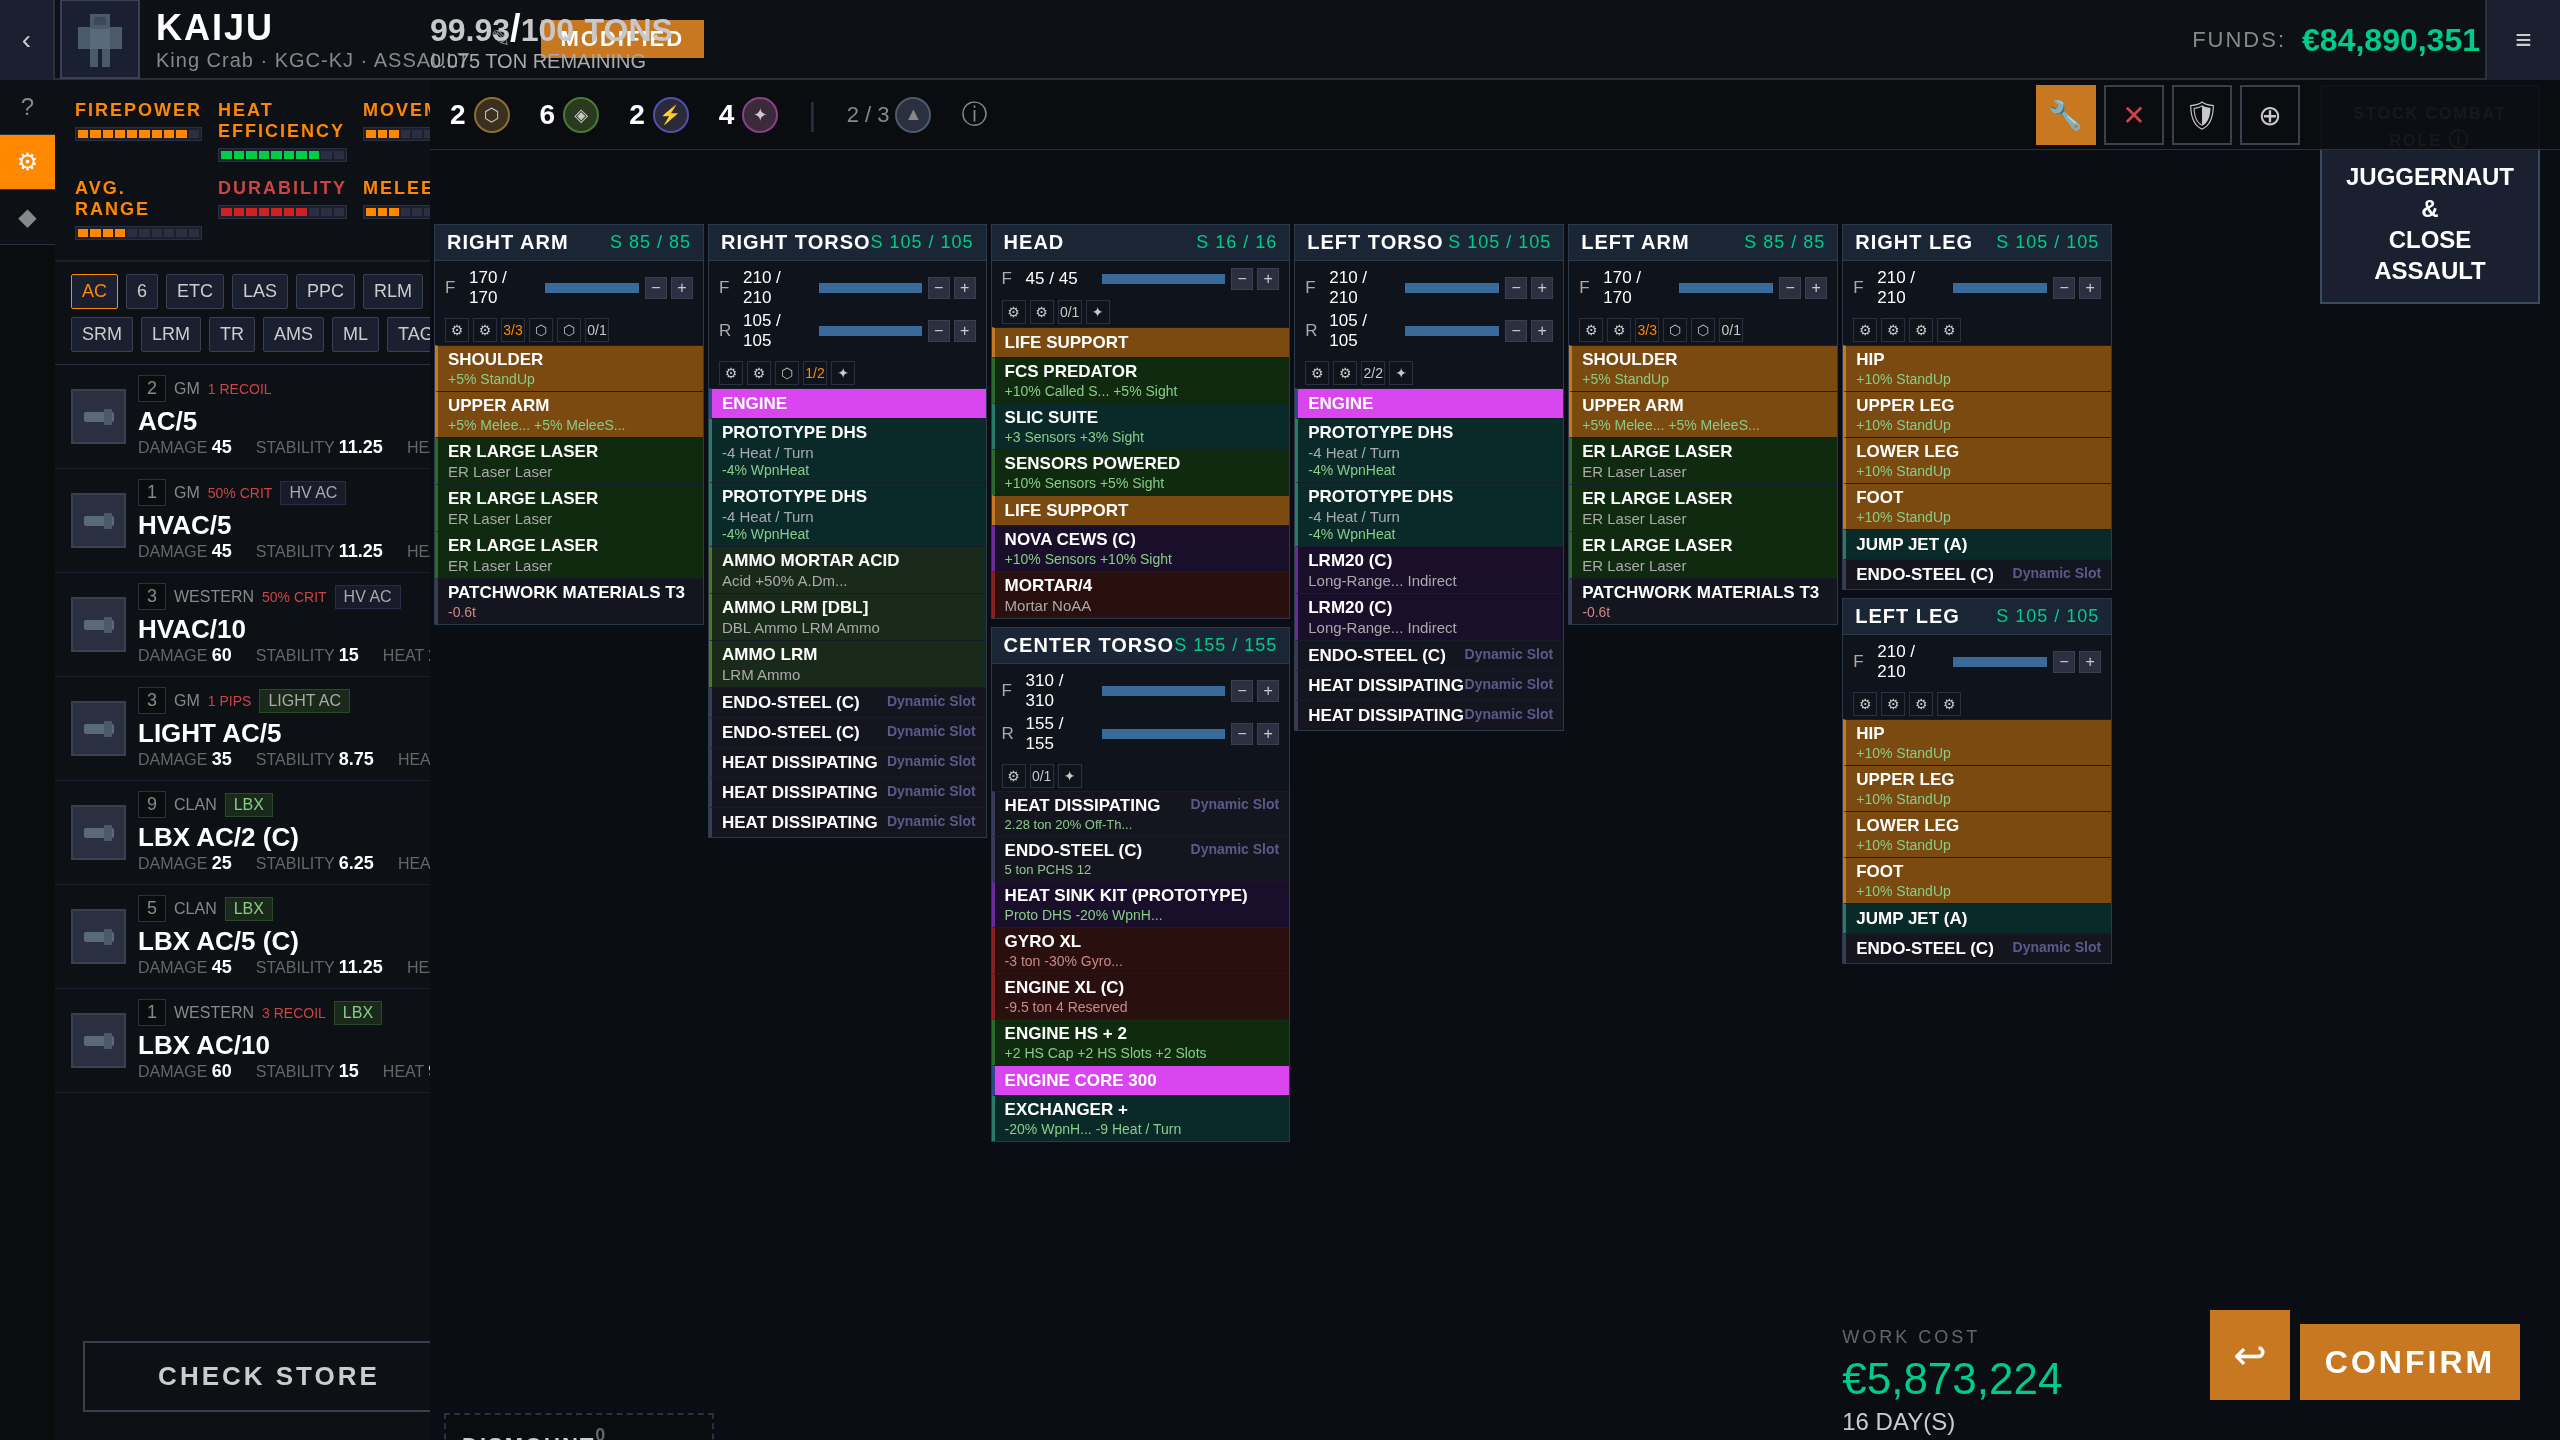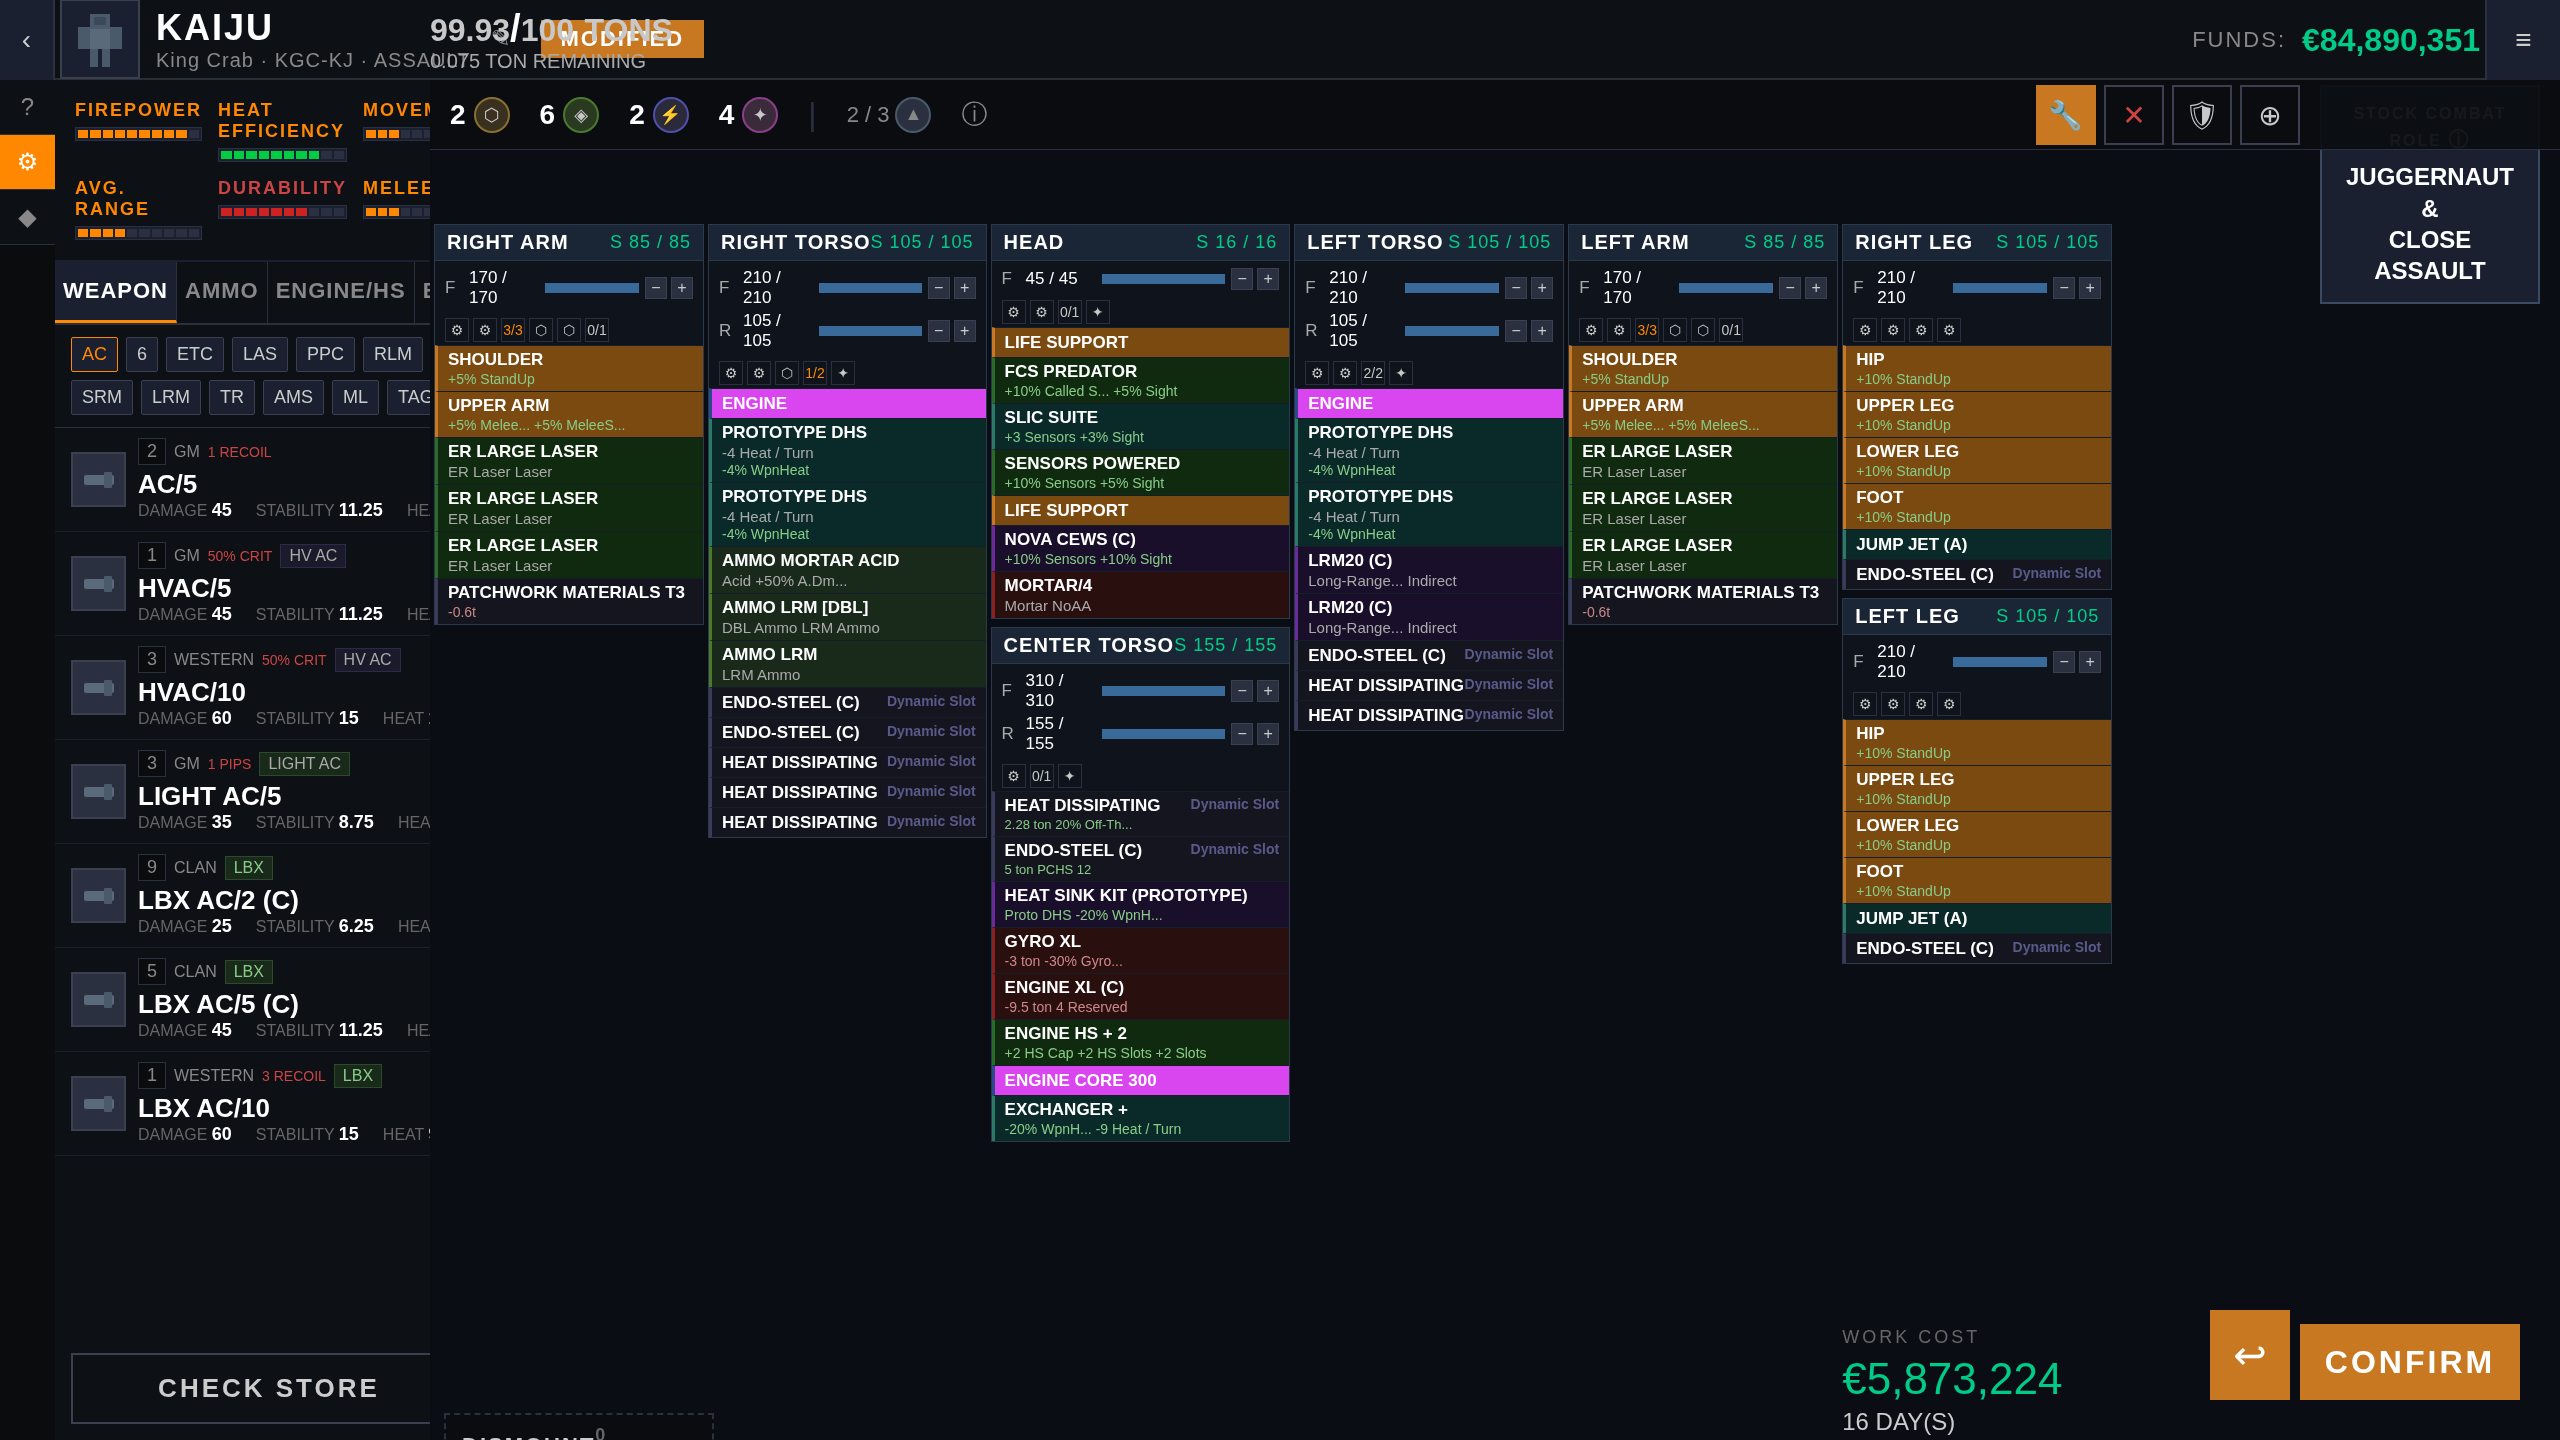--- a/index.html
+++ b/index.html
@@ -262,21 +262,21 @@
       color: #aaa;
     }
     .weapon-stat-label { color: #666; font-size: 16px; }
     .weapon-stat-val { color: #fff; font-weight: bold; }
     .weapon-tag {
       font-size: 14px;
       color: #cc4444;
     }
 
     .check-store-btn {
-      margin: 16px;
+      margin: 28px;
       background: transparent;
       border: 2px solid #3a4050;
       color: #ccc;
       padding: 18px;
       font-size: 26px;
       font-weight: bold;
       letter-spacing: 3px;
       cursor: pointer;
       text-align: center;
     }
@@ -655,26 +655,20 @@
             <div class="stat-pip empty"></div>
             <div class="stat-pip empty"></div>
             <div class="stat-pip empty"></div>
             <div class="stat-pip empty"></div>
             <div class="stat-pip empty"></div>
           </div>
       </div>
     </div>
   </div>
 
-  <div class="nav-tabs">
-    <div class="nav-tab active">WEAPON</div>
-    <div class="nav-tab">AMMO</div>
-    <div class="nav-tab">ENGINE/HS</div>
-    <div class="nav-tab">EQUIP</div>
-  </div>
 
   <div class="weapon-filters">
     <div class="filter-btn active">AC</div>
     <div class="filter-btn">6</div>
     <div class="filter-btn">ETC</div>
     <div class="filter-btn">LAS</div>
     <div class="filter-btn">PPC</div>
     <div class="filter-btn">RLM</div>
     <div class="filter-btn">SRM</div>
     <div class="filter-btn">LRM</div>

